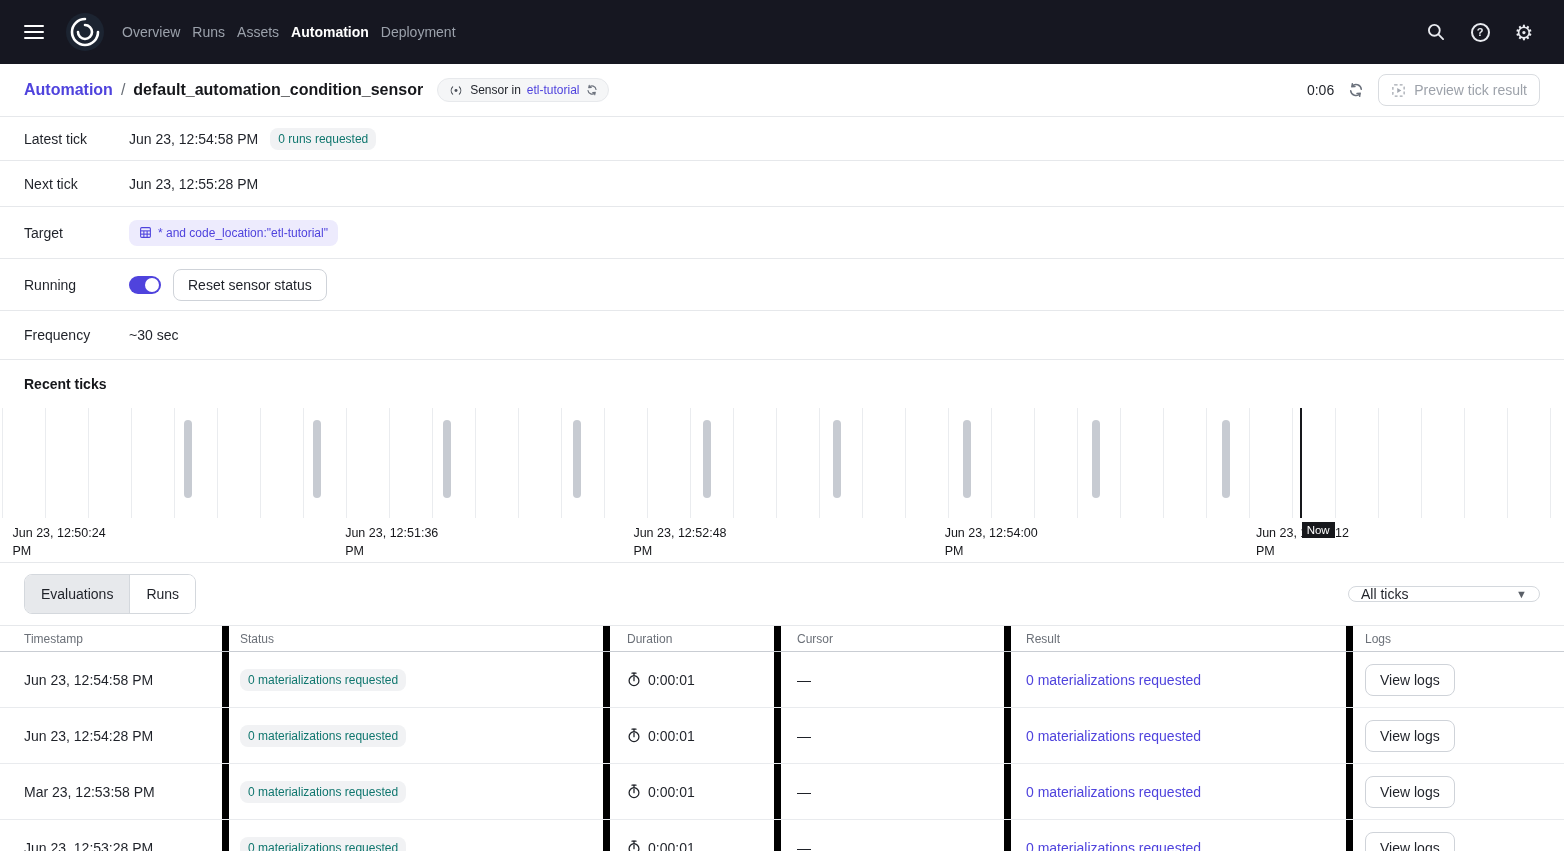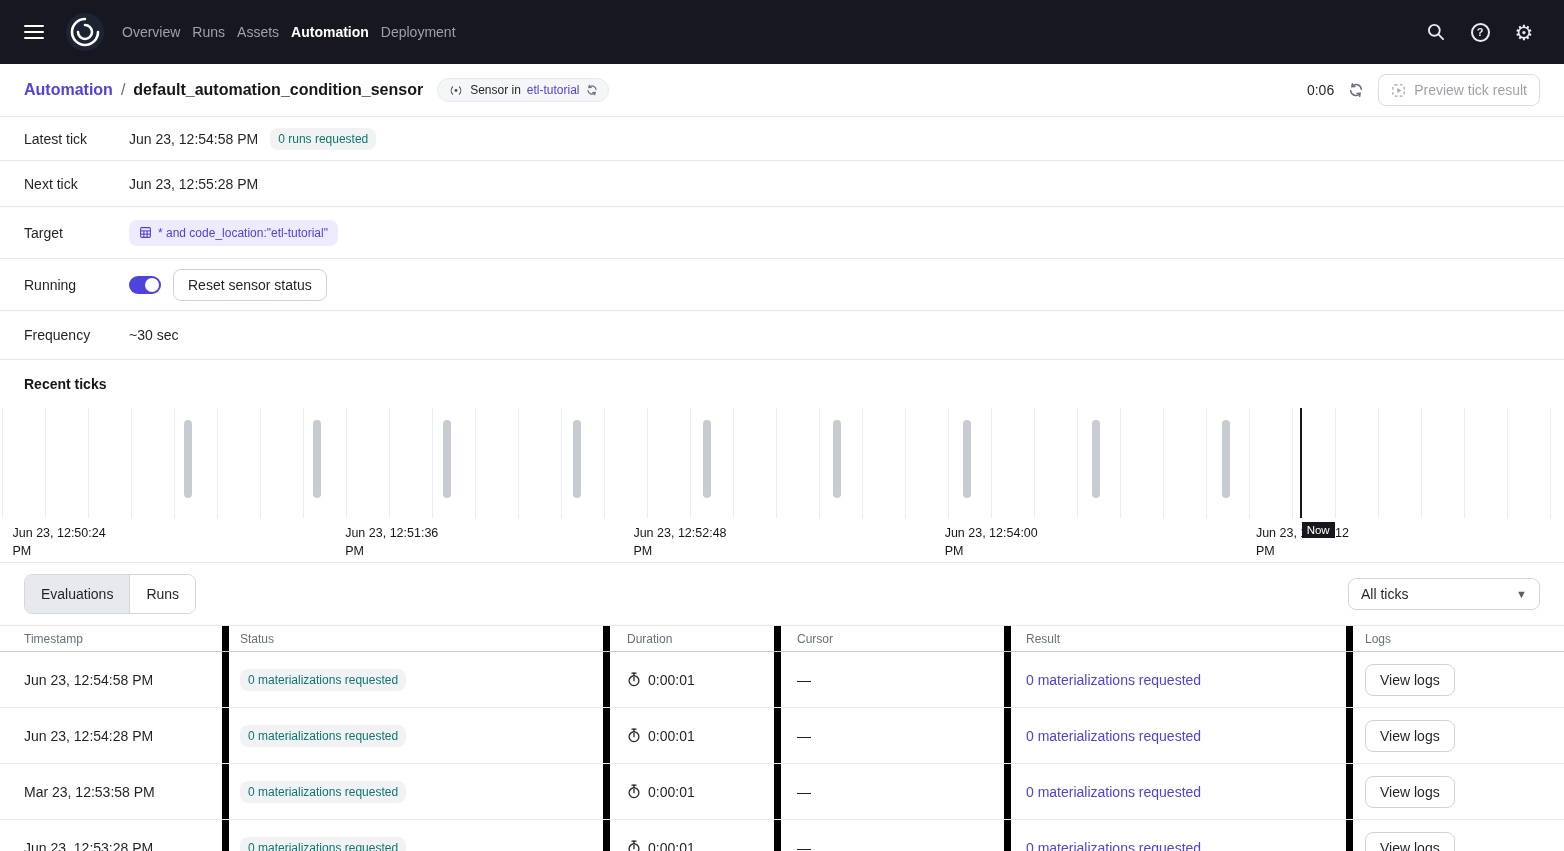--- a/index.html
+++ b/index.html
@@ -57,21 +57,21 @@
   .axis { position: relative; height: 44px; }
   .axis-label { position: absolute; top: 6px; width: 108px; font-size: 12.5px; color: #16171B; line-height: 1.45; z-index: 1; }
   .now-label { position: absolute; top: 4px; background: #17181C; color: #fff; font-size: 11.5px; padding: 2px 5px; z-index: 4; }
 
   
   .tabsbar { border-top: 1px solid #E6E8EB; height: 63px; display: flex; align-items: center; padding: 0 24px; }
   .segmented { display: inline-flex; border: 1px solid #D4D8DD; border-radius: 8px; overflow: hidden; }
   .seg-btn { height: 38px; padding: 0 16px; font-size: 14px; background: #fff; border: none; cursor: pointer; color: #1F2229; font-family: inherit; }
   .seg-btn.active { background: #E7E9EC; font-weight: 400; }
   .seg-btn + .seg-btn { border-left: 1px solid #D4D8DD; }
-  .select { margin-left: auto; width: 192px; height: 32px; border: 1px solid #D4D8DD; border-radius: 8px; display: flex; align-items: center; padding: 0 12px; font-size: 14px; cursor: pointer; }
+  .select { margin-left: auto; width: 192px; height: 16px; border: 1px solid #D4D8DD; border-radius: 8px; display: flex; align-items: center; padding: 0 12px; font-size: 14px; cursor: pointer; }
   .select .caret { margin-left: auto; color: #5A5F67; font-size: 11px; }
 
   
   .ttable { width: 100%; }
   .trow { display: grid; grid-template-columns: 229px 381px 171px 230px 342px 1fr; }
   .th, .td { border-right: 7px solid #000000; display: flex; align-items: center; }
   .th:last-child, .td:last-child { border-right: none; }
   .thead { border-top: 1px solid #E6E8EB; border-bottom: 1px solid #C9CDD3; }
   .th { height: 25px; font-size: 12px; color: #6B7078; }
   .tbody-row { border-bottom: 1px solid #E9EBEE; }

